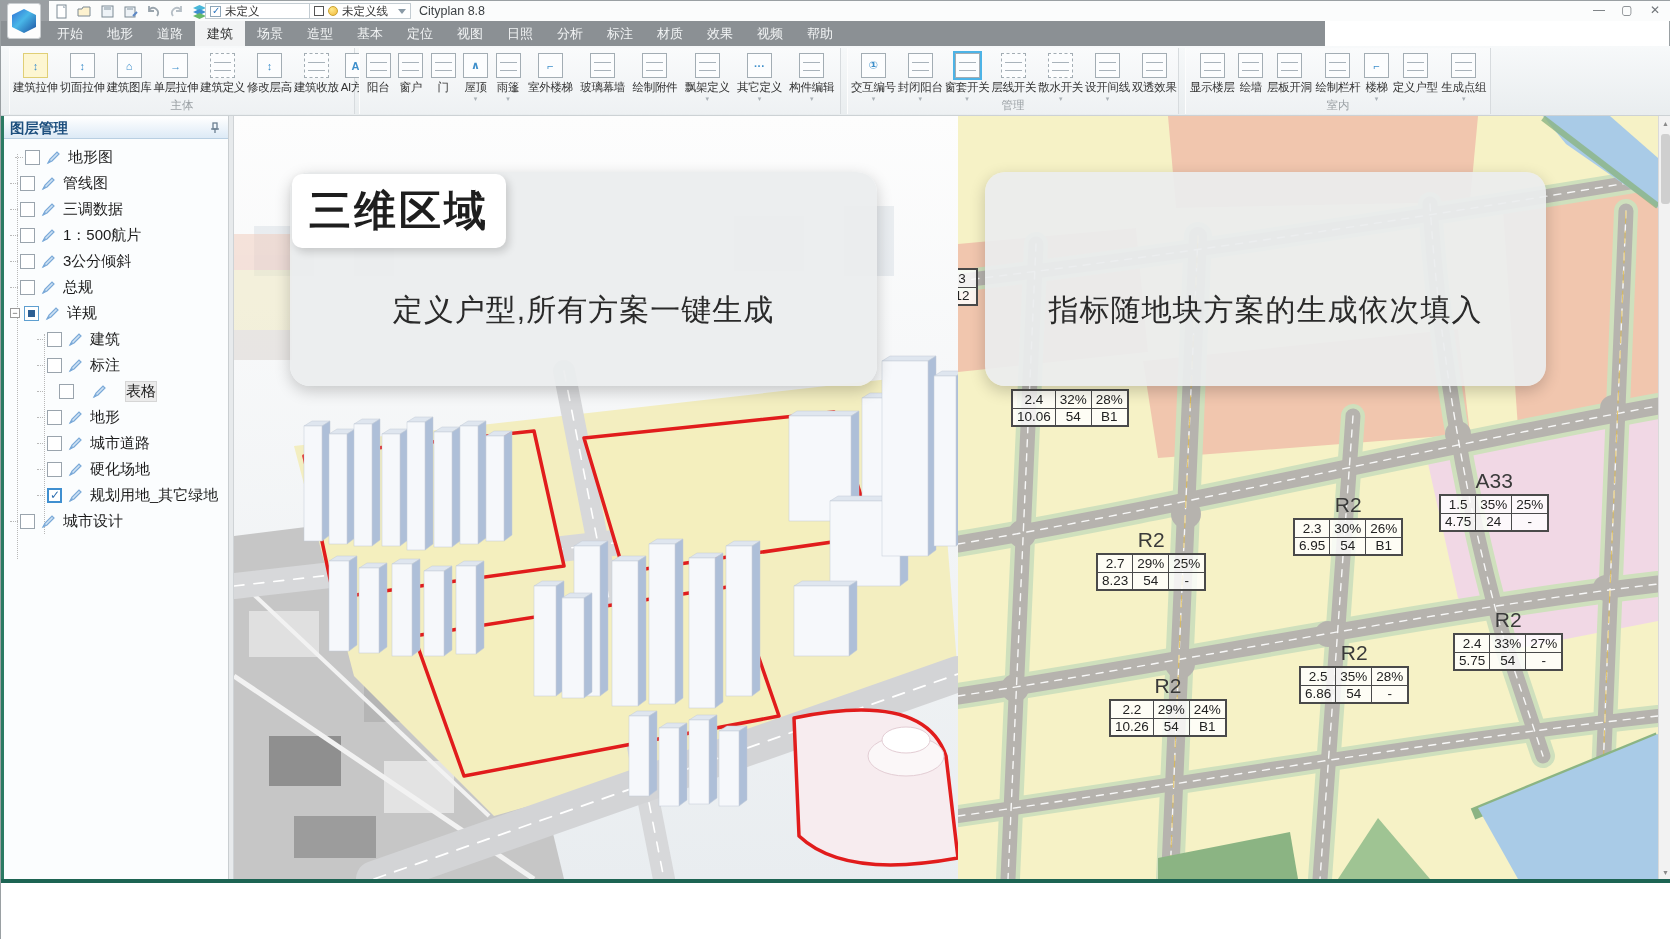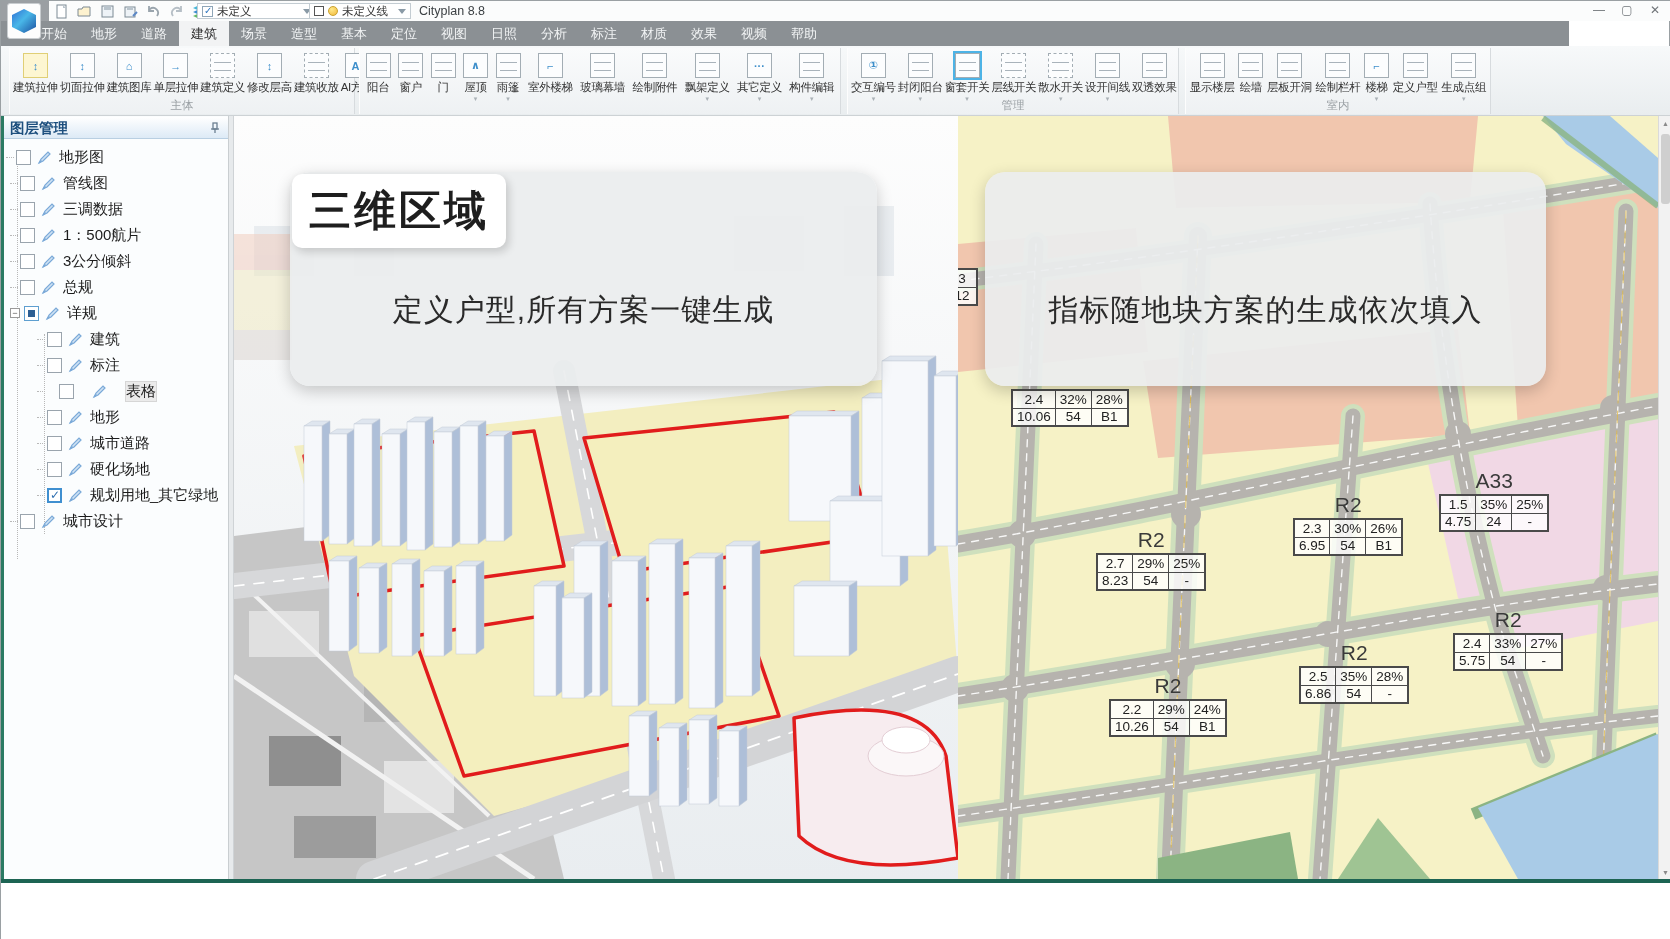--- a/index.html
+++ b/index.html
@@ -24,21 +24,21 @@
   .tcombo .cb.on { background:#fff; }
   .tcombo .cb.on::after { content:"✓"; position:absolute; left:1px; top:-2px; font-size:10px; color:#2f78c0; }
   .tcombo .bulb { width:10px; height:10px; border-radius:50%; background:radial-gradient(circle at 35% 30%,#ffe98a,#f2b93b); border:1px solid #caa22f; }
   .tcombo .sq { width:10px; height:10px; border:1px solid #555; background:#fff; }
   .tcombo .drop { margin-left:auto; width:0; height:0; border-left:4px solid transparent; border-right:4px solid transparent; border-top:5px solid #8a9aa6; }
   .app-title { position:absolute; left:418px; top:3px; font-size:12.5px; color:#3c4144; }
   .wincontrols { position:absolute; right:8px; top:2px; display:flex; gap:12px; color:#707579; font-size:12px; }
   .wbtn { width:16px; height:14px; display:flex; align-items:center; justify-content:center; cursor:default; }
 
   
-  .tabbar { position:absolute; left:0; top:20px; width:1568px; height:25px; background:#8b9094; display:flex; padding-left:28px; }
+  .tabbar { position:absolute; left:0; top:20px; width:1324px; height:25px; background:#8b9094; display:flex; padding-left:44px; }
   .tab { width:50px; height:25px; line-height:25px; text-align:center; font-size:13px; color:#f2f4f5; cursor:default; }
   .tab.active { background:#f2f3f4; color:#2b2b2b; }
 
   
   .ribbon { position:absolute; left:0; top:45px; width:1670px; height:70px;
     background:linear-gradient(#f7f9fa,#e9edef); border-bottom:1px solid #cdd2d5; }
   .rgroup { position:absolute; top:2px; bottom:1px; background:linear-gradient(#fafbfc,#eef1f3);
     border-right:1px solid #d7dbde; border-left:1px solid #fdfdfd; }
   .rbtns { display:flex; justify-content:space-around; align-items:flex-start; padding:2px 2px 0 2px; height:52px; }
   .rbtn { display:flex; flex-direction:column; align-items:center; padding:1px 1px; cursor:default; }
@@ -166,21 +166,21 @@
         </div>
         <div class="qic">
           <svg viewBox="0 0 15 15">
             <rect x="1" y="2" width="4" height="4" fill="none" stroke="#7d8a94"></rect>
             <rect x="9" y="1" width="4" height="4" fill="none" stroke="#7d8a94"></rect>
             <rect x="9" y="9" width="4" height="4" fill="none" stroke="#7d8a94"></rect>
             <path d="M5,4 L7,4 L7,11 L9,11 M7,3 L9,3" fill="none" stroke="#7d8a94"></path>
           </svg>
         </div>
       </div>
-    <div class="tcombo" style="left:196px; width:119px;">
+    <div class="tcombo" style="left:204px; width:119px;">
       <span class="cb on"></span>
       <span>未定义</span>
       <span class="drop"></span>
     </div>
     <div class="tcombo" style="left:308px; width:102px;">
       <span class="sq"></span>
       <span class="bulb"></span>
       <span>未定义线</span>
       <span class="drop"></span>
     </div>
@@ -410,21 +410,21 @@
         <span>图层管理</span>
         <svg class="sp-pin" viewBox="0 0 14 14">
           <rect x="5" y="2" width="4" height="6" fill="none" stroke="#6b7f91" stroke-width="1.3"></rect>
           <line x1="3" y1="8" x2="11" y2="8" stroke="#6b7f91" stroke-width="1.3"></line>
           <line x1="7" y1="8" x2="7" y2="12" stroke="#6b7f91" stroke-width="1.3"></line>
         </svg>
       </div>
       <div class="sp-tree" id="tree">
         <div class="dotline" style="left:13px; top:10px; height:405px;"></div>
         <div class="dotline" style="left:40px; top:190px; height:200px;"></div>
-      <div class="trow" style="padding-left: 2px;">
+      <div class="trow" style="padding-left: 11px;">
             <div class="conn"></div>
             <div class="tcb"></div>
             <svg class="tpencil" viewBox="0 0 15 15">
               <path d="M2,13 L4,9 L11,2 L13,4 L6,11 Z" fill="#cfe2f3" stroke="#7aa9d8" stroke-width="1.2"></path>
               <line x1="2" y1="13" x2="4.5" y2="10.5" stroke="#7aa9d8" stroke-width="1.2"></line>
             </svg>
             <span class="tlabel">地形图</span>
           </div>
           <div class="trow" style="padding-left: 6px;">
             <div class="conn"></div>

